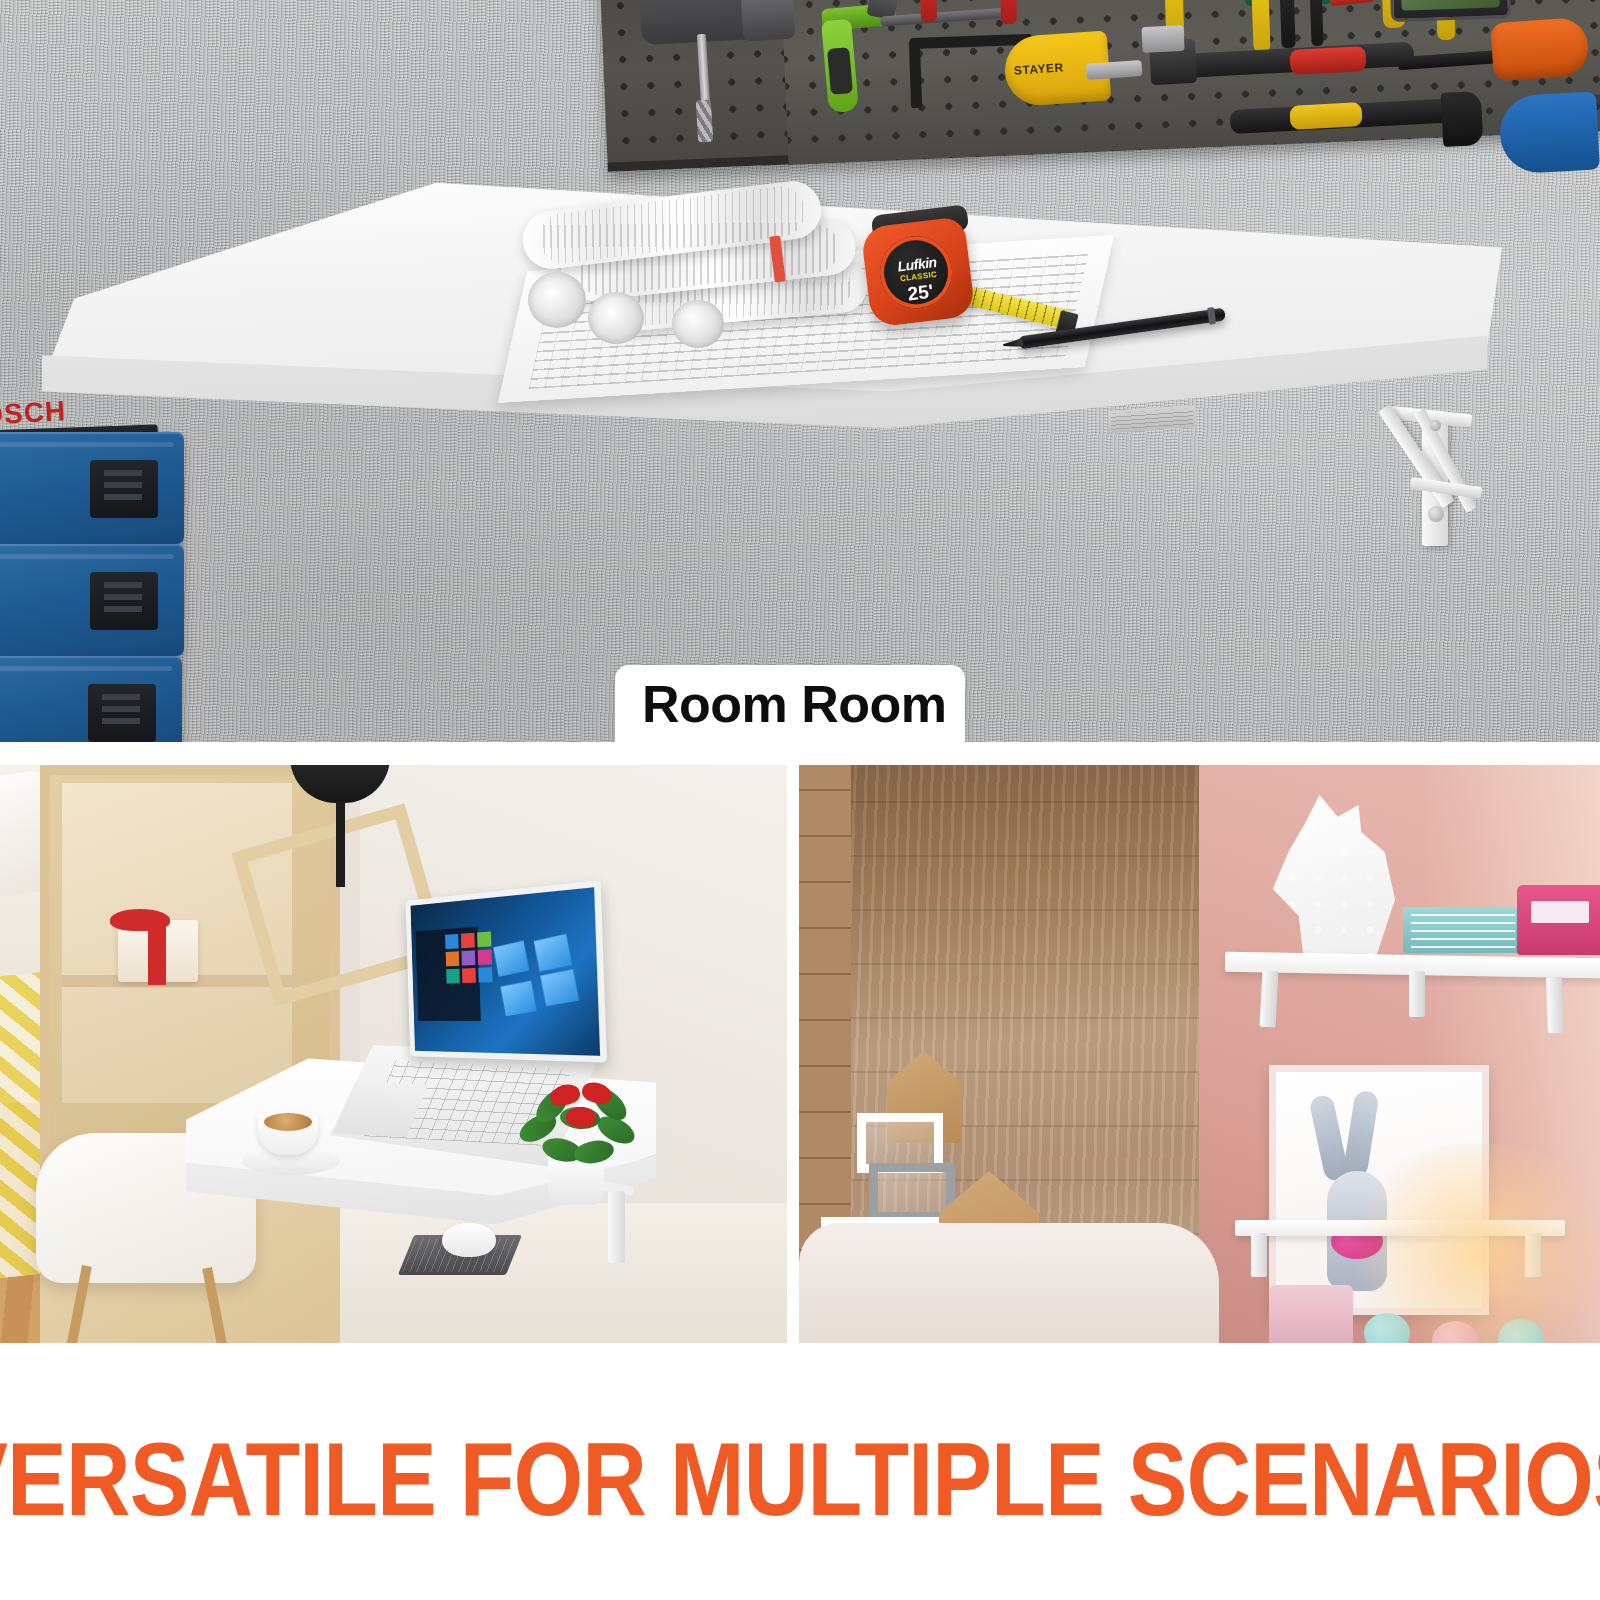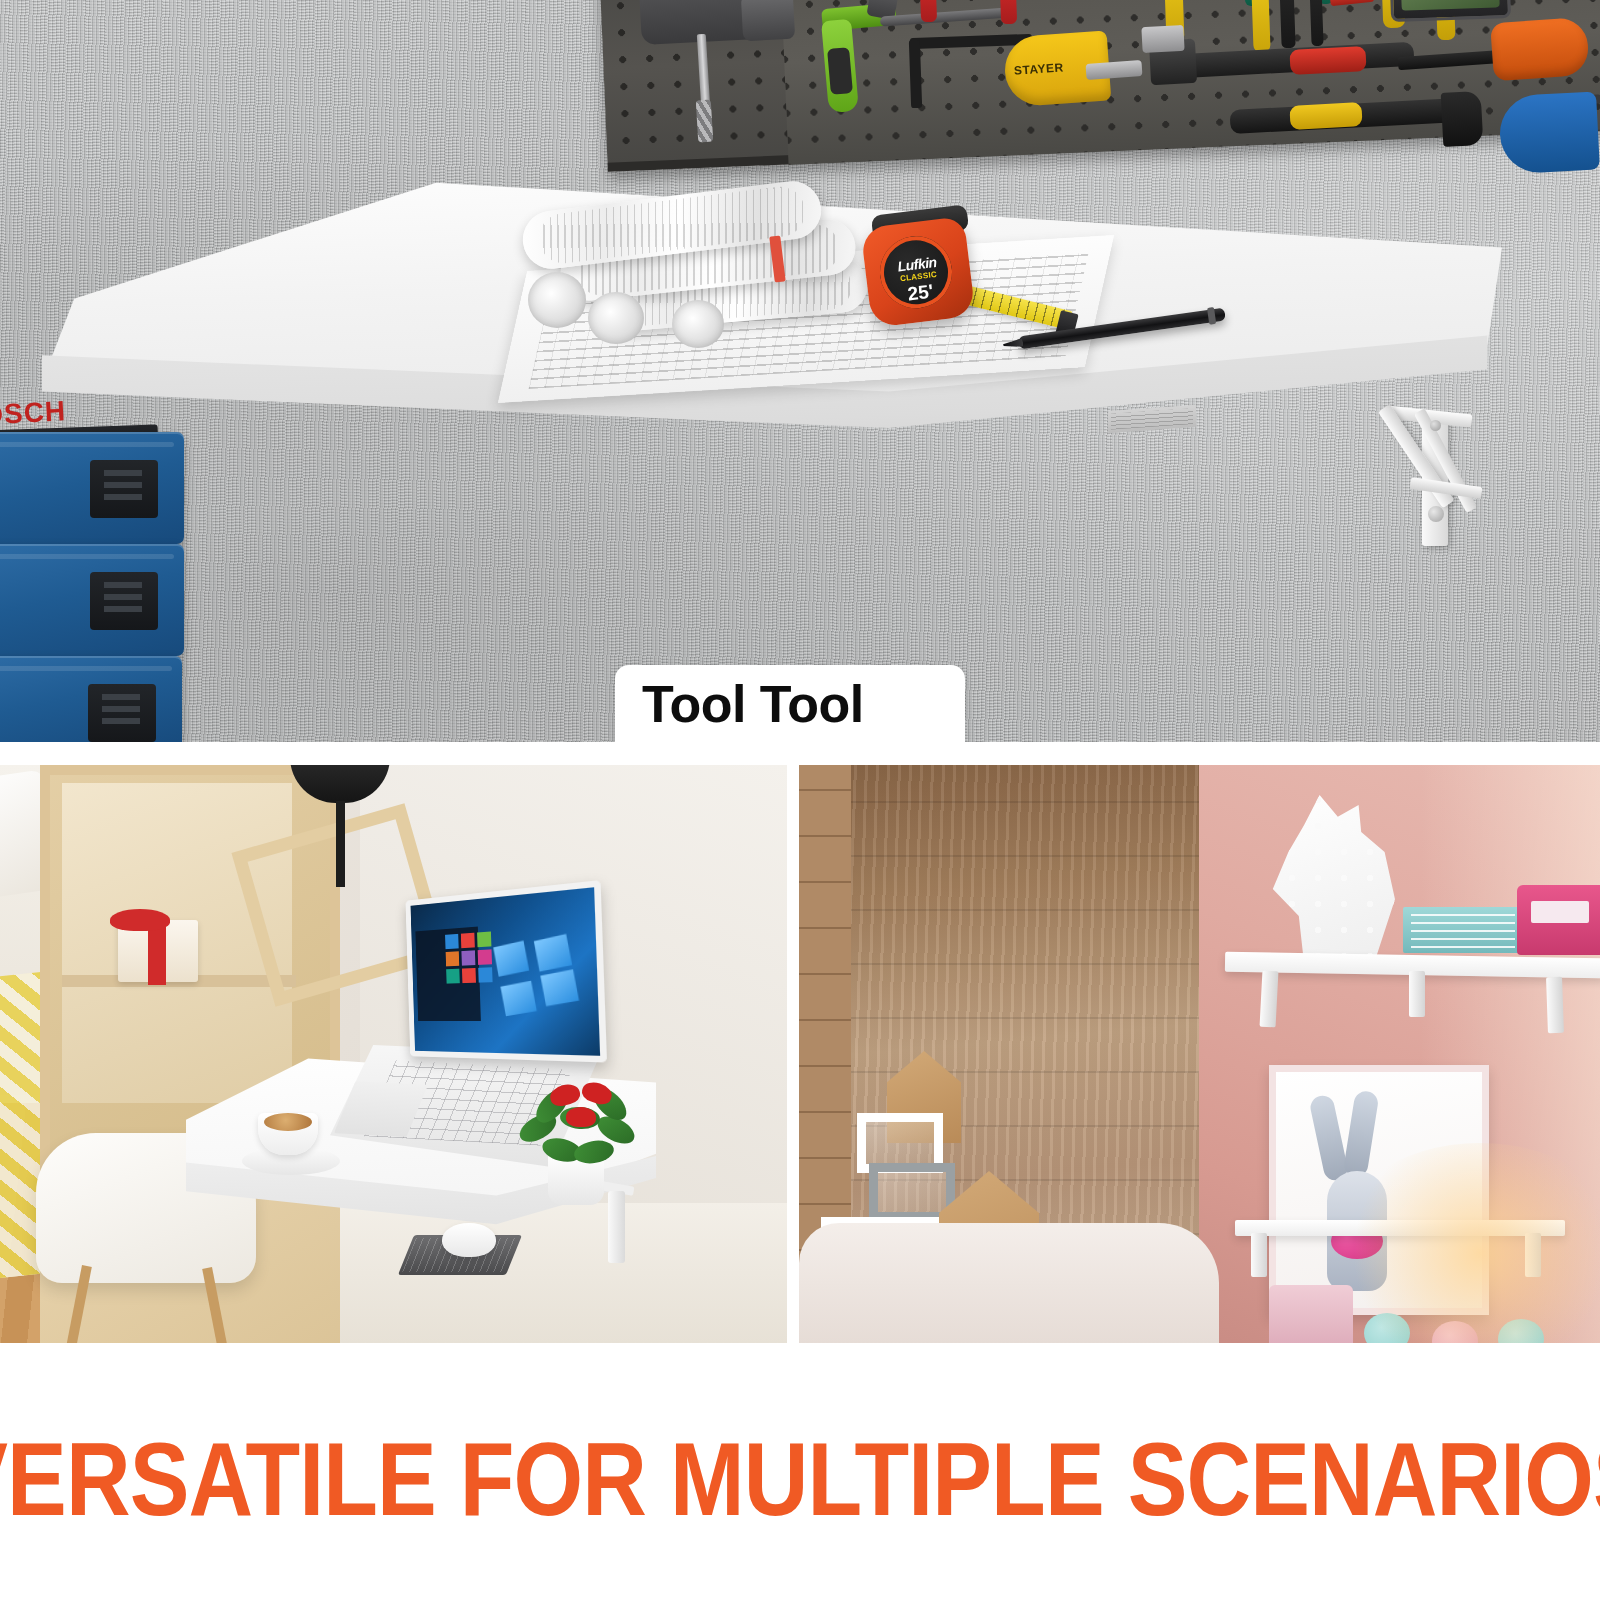--- a/index.html
+++ b/index.html
@@ -528,21 +528,21 @@
     <div class="tape-body"></div>
     <div class="tape-txt">
       <span class="b">Lufkin</span>
       <span class="y">CLASSIC</span>
       <span class="n">25'</span>
     </div>
 
     <div class="pen"></div>
 
     <div class="label label-tool">
-      <span>Tool Tool</span>
+      <span>Room Room</span>
     </div>
   </div>
 
   <div class="panel-bedroom">
     <div class="bd-wall"></div>
     <div class="bd-wall-r"></div>
     <div class="bd-floor"></div>
     <div class="bd-floor2"></div>
 
     <div class="bd-bedside"></div>

